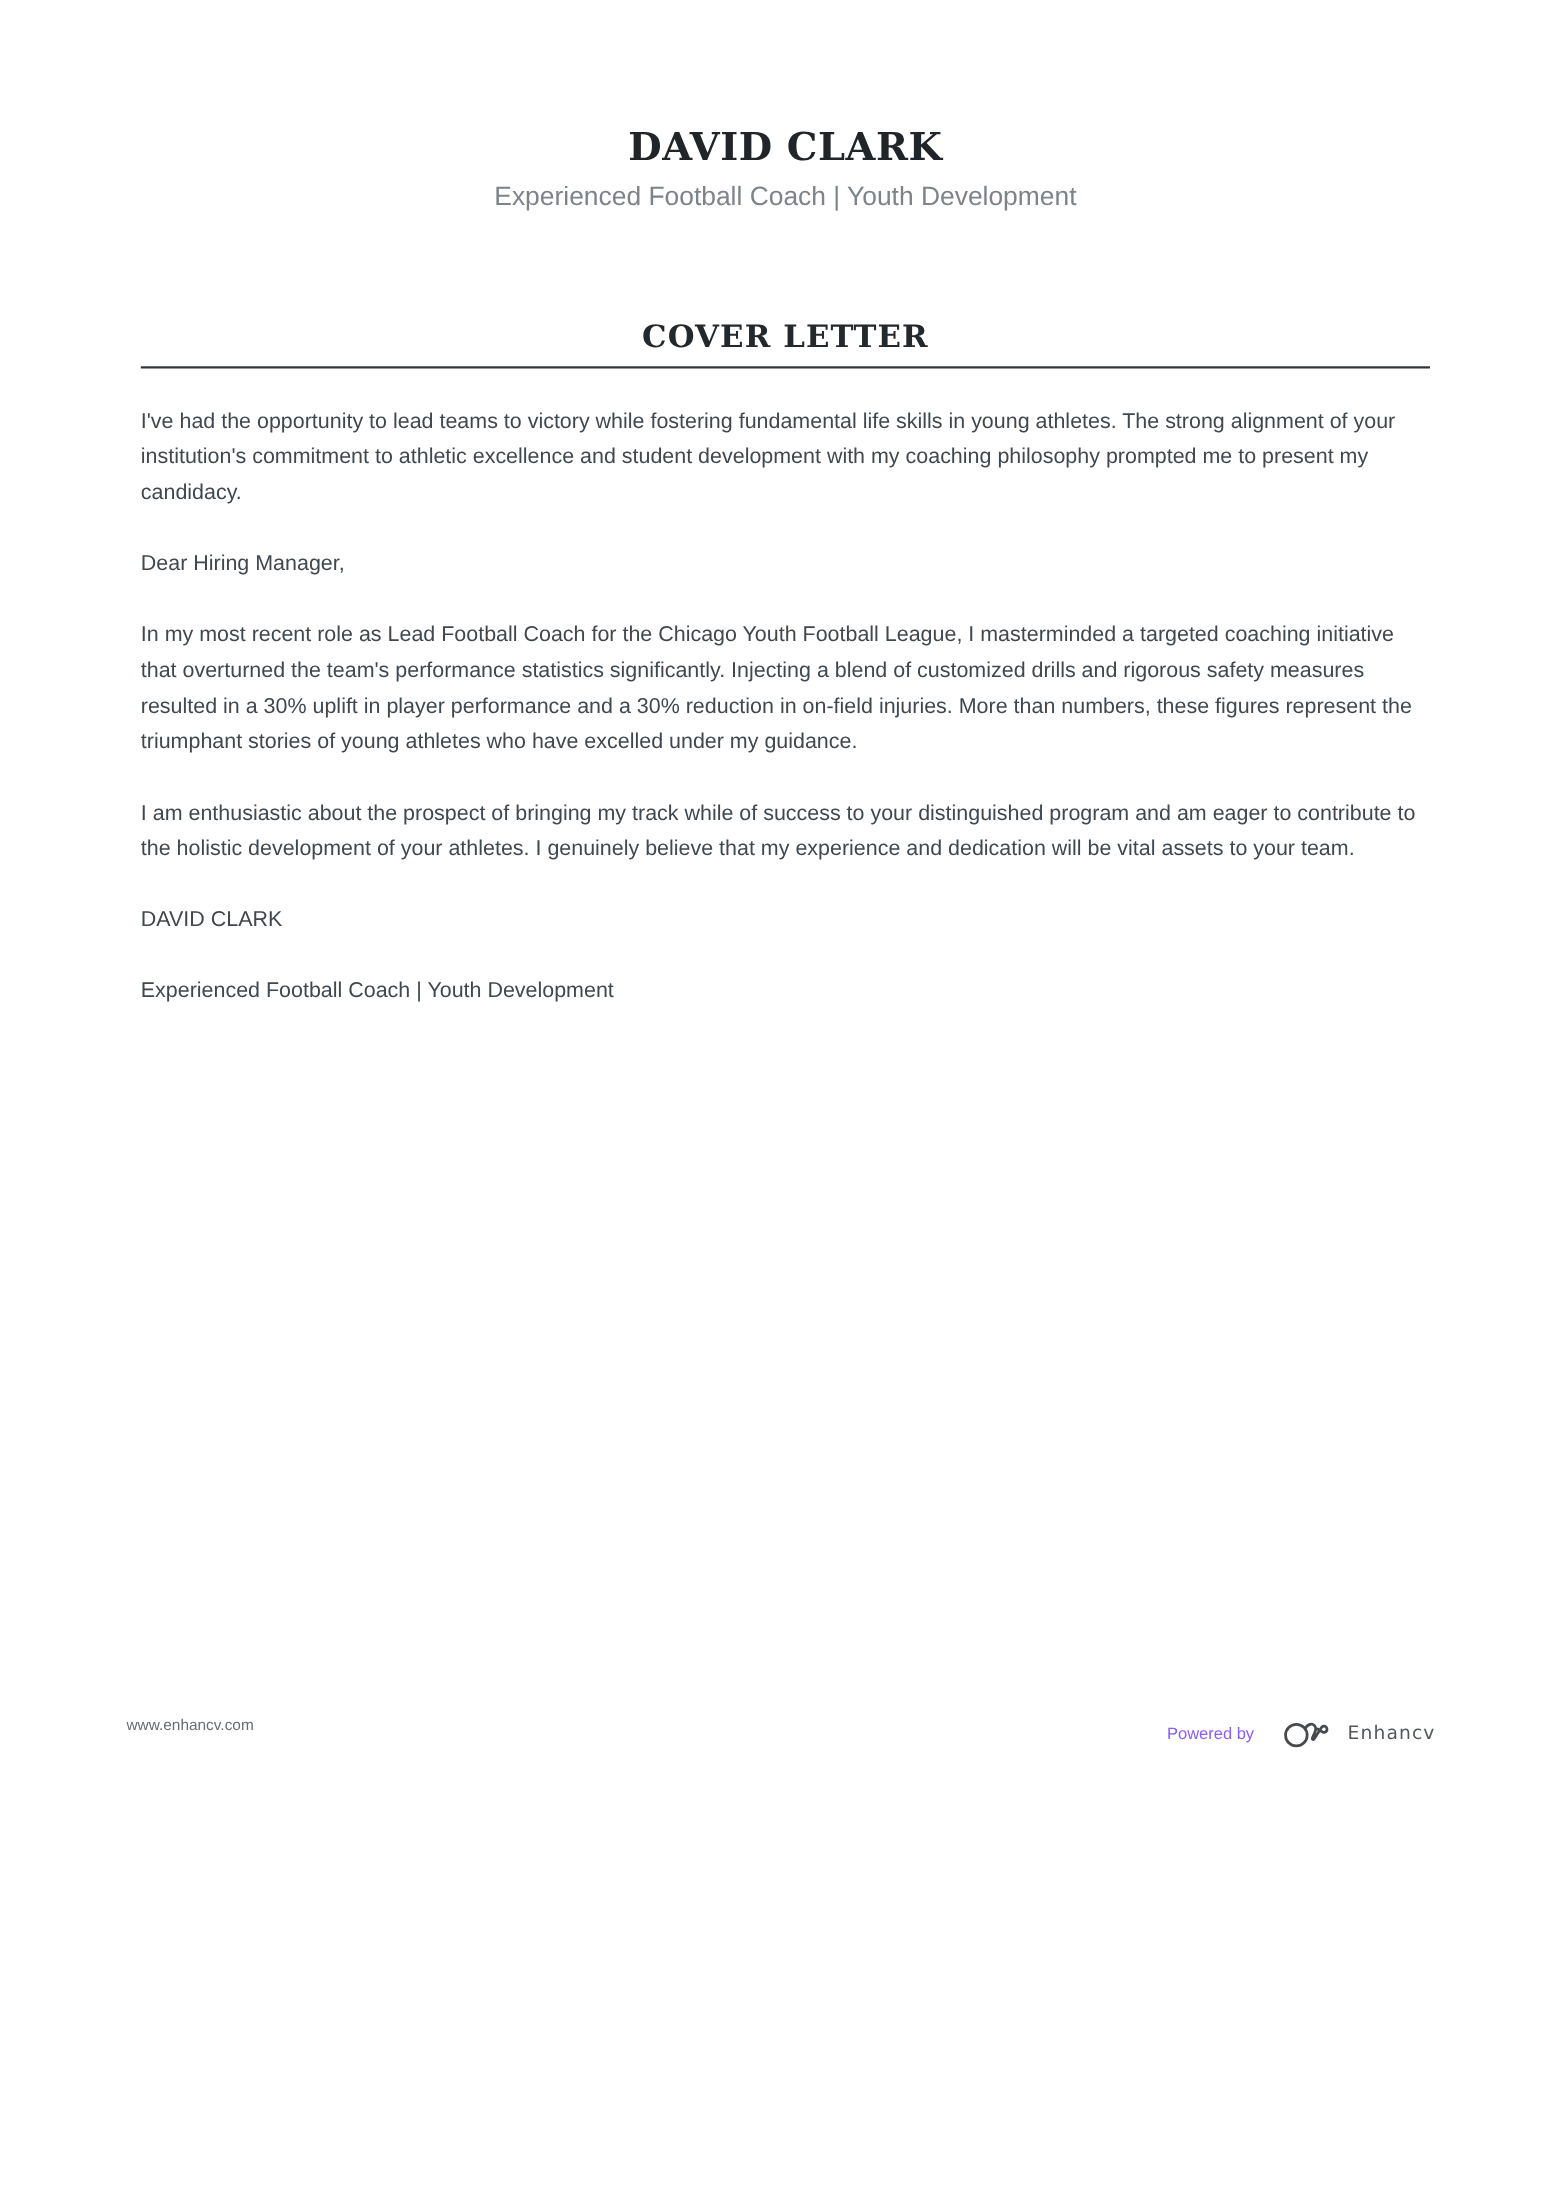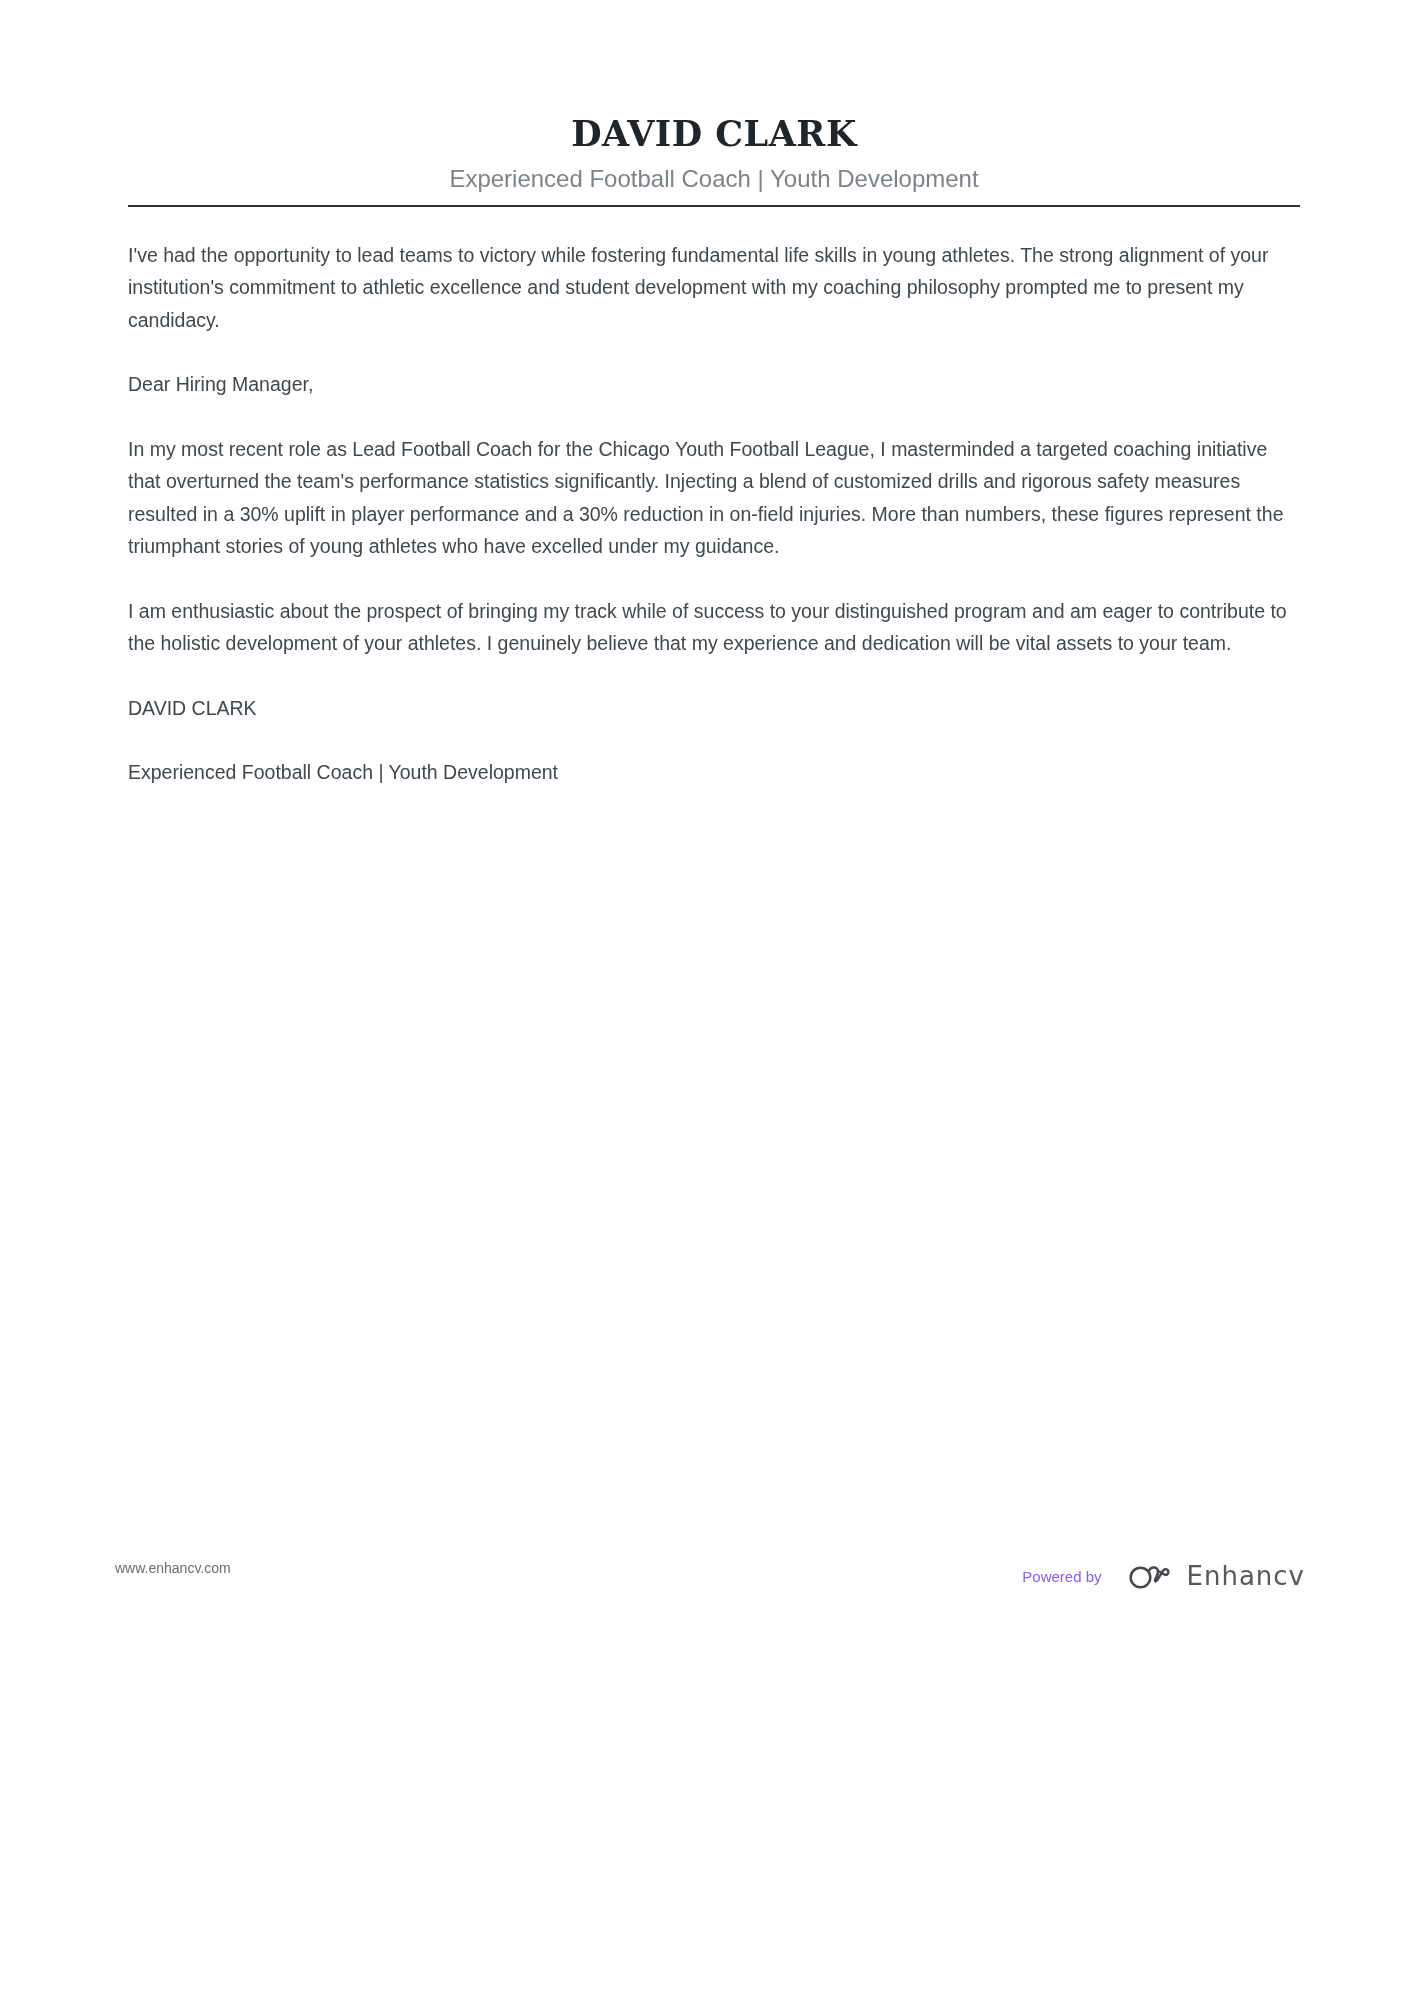--- a/index.html
+++ b/index.html
@@ -95,39 +95,40 @@
   .powered-by-label {
     font-size: 15px;
     color: #8b5cf6;
     margin-right: 26px;
   }
   .brand-lockup { display: flex; align-items: center; cursor: pointer; }
   .brand-icon { display: block; }
   .brand-wordmark {
     margin-left: 9px;
     font-family: "DejaVu Sans", sans-serif;
-    font-size: 26px;
+    font-size: 17px;
     letter-spacing: 1px;
     color: #55585d;
   }
 </style>
 </head>
 <body>
 
 <div class="page">
 
   <div class="content">
 
     <div class="header">
       <h1 class="candidate-name">DAVID CLARK</h1>
 
       <div class="candidate-subtitle">Experienced Football Coach | Youth Development</div>
 
     </div>
 
+    <div class="section-title">COVER LETTER</div>
 
     <hr class="title-rule">
 
     <div class="letter">
       <p>I've had the opportunity to lead teams to victory while fostering fundamental life skills in young athletes. The strong alignment of your institution's commitment to athletic excellence and student development with my coaching philosophy prompted me to present my candidacy.</p>
 
       <p>Dear Hiring Manager,</p>
 
       <p>In my most recent role as Lead Football Coach for the Chicago Youth Football League, I masterminded a targeted coaching initiative that overturned the team's performance statistics significantly. Injecting a blend of customized drills and rigorous safety measures resulted in a 30% uplift in player performance and a 30% reduction in on-field injuries. More than numbers, these figures represent the triumphant stories of young athletes who have excelled under my guidance.</p>
 

